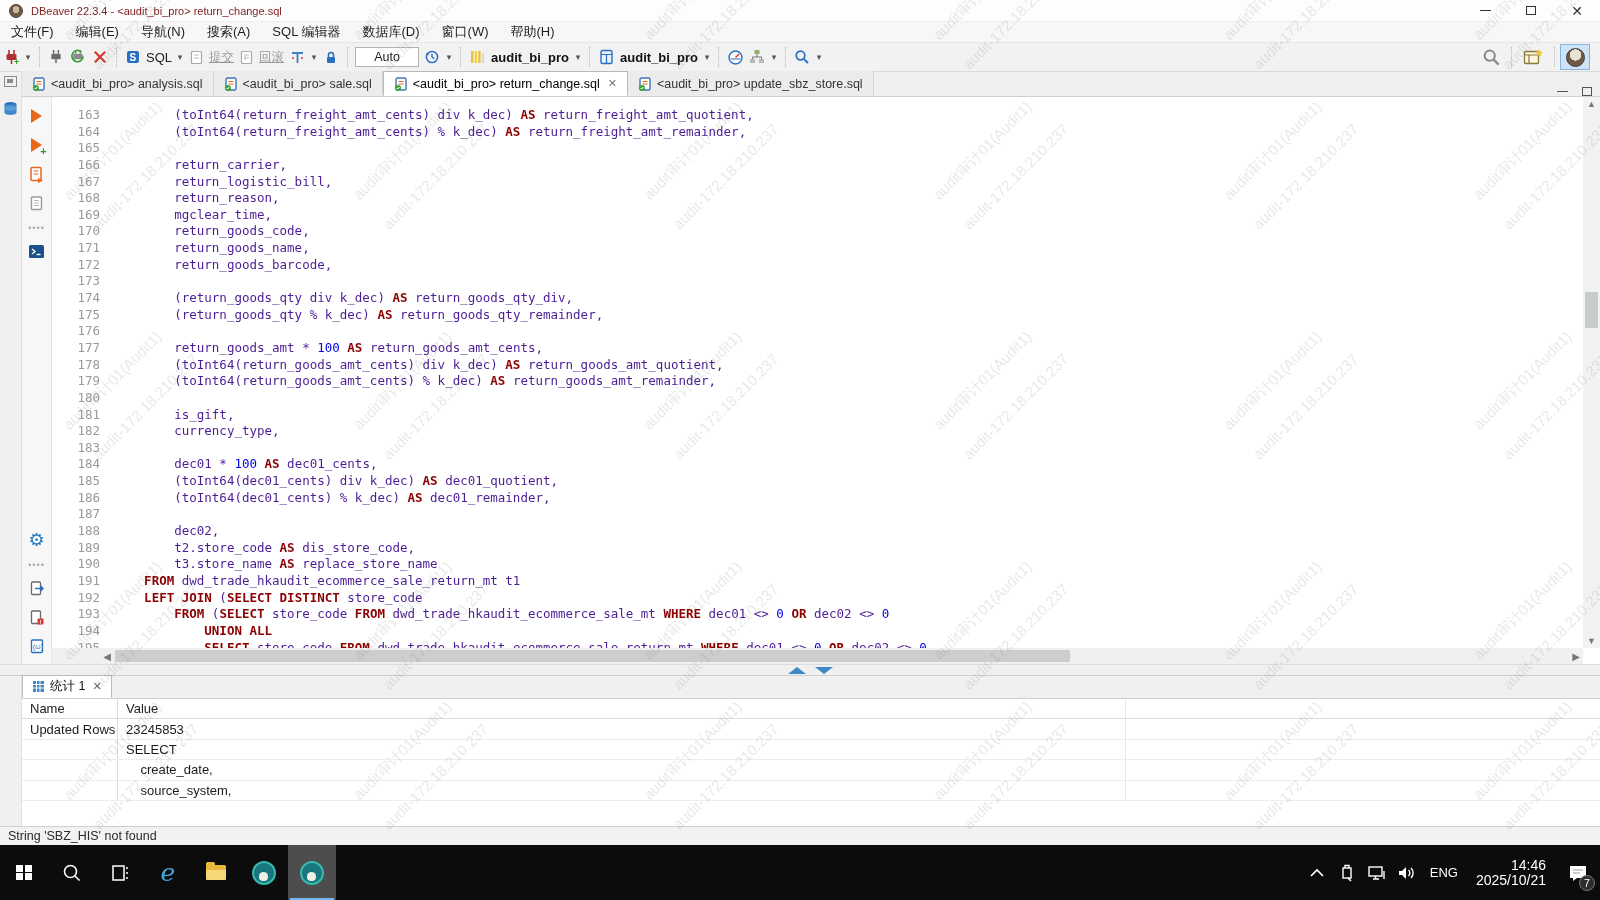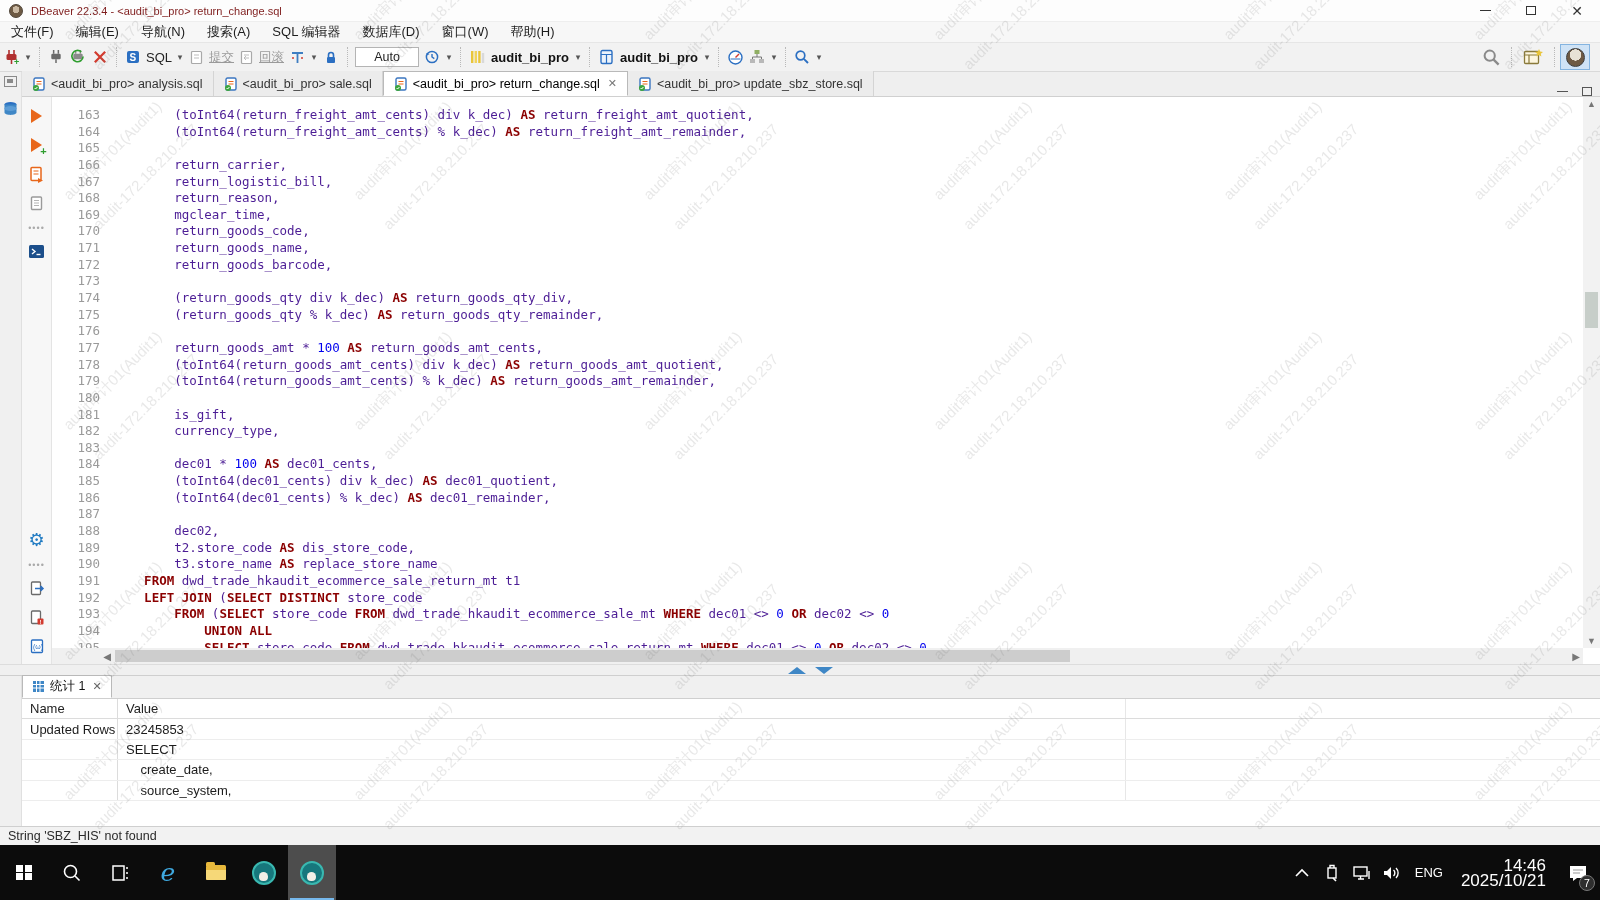--- a/index.html
+++ b/index.html
@@ -97,21 +97,21 @@
   .winlogo span { background:#fff; }
   .folder-icon { width:20px; height:15px; background:#e8b93c; border-radius:1.5px; position:relative; }
   .folder-icon::before { content:""; position:absolute; top:-3px; left:0; width:9px; height:4px; background:#e8b93c; border-radius:1.5px 1.5px 0 0; }
   .folder-icon::after { content:""; position:absolute; left:0; bottom:0; width:20px; height:10px; background:#f6d878; border-radius:0 0 1.5px 1.5px; }
   .beaver { width:24px; height:24px; border-radius:50%; background:#17777c; border:2.5px solid #39b8b0; position:relative; }
   .beaver::before { content:""; position:absolute; left:5px; top:9px; width:9px; height:9px; background:#f3efe6; border-radius:50% 50% 45% 45%; }
   .ie-e { font-family:"DejaVu Serif","Liberation Serif",serif; font-style:italic; font-size:25px; color:#3fa9e0; position:relative; line-height:1; }
   .tray { margin-left:auto; display:flex; align-items:center; color:#fff; }
   .tray-ico { width:30px; height:55px; display:flex; align-items:center; justify-content:center; }
   .tray-lang { font-size:13px; padding:0 8px; }
-  .tray-clock { text-align:right; font-size:17px; line-height:15px; padding:0 10px; }
+  .tray-clock { text-align:right; font-size:14px; line-height:15px; padding:0 10px; }
   .tray-note { position:relative; width:44px; height:55px; display:flex; align-items:center; justify-content:center; }
   .note-badge { position:absolute; right:5px; bottom:9px; width:16px; height:16px; background:#2e2e2e; border:1px solid #777; color:#fff; border-radius:50%; font-size:10.5px; display:flex; align-items:center; justify-content:center; }
 
   
   #wmlayer { position:absolute; left:0; top:0; width:1600px; height:845px; pointer-events:none; z-index:50; overflow:hidden; }
   .wm { position:absolute; transform:rotate(-45deg); color:rgba(110,110,110,0.16); font-size:15px; line-height:42px; white-space:nowrap; }
 </style>
 </head>
 <body>
 

